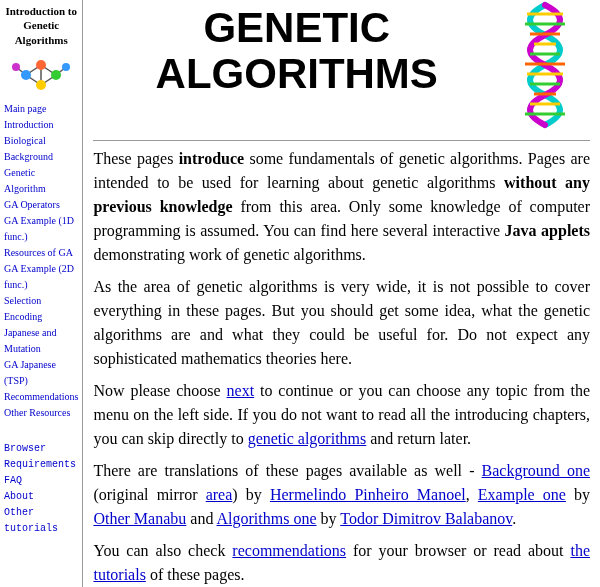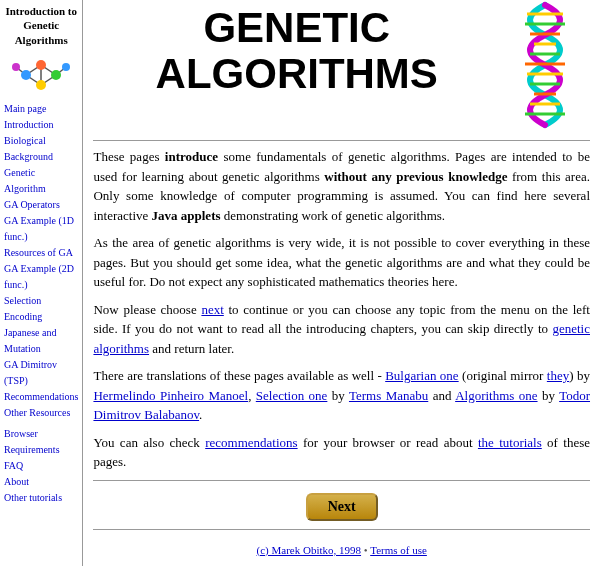--- a/index.html
+++ b/index.html
@@ -39,21 +39,22 @@
       font-size: 11.5px;
       line-height: 1.6;
     }
     .sidebar-nav a {
       display: block;
       color: #0000cc;
       text-decoration: none;
       font-size: 10px;
     }
     .sidebar-section {
-      margin-top: 5px;
+      margin-top: 20px;
+      font-family: Liberation Mono, monospace;
     }
 
     
     .main-content {
       vertical-align: top;
       padding: 0 10px 10px 10px;
     }
 
     
     .header-area {
@@ -78,21 +79,21 @@
       flex-shrink: 0;
     }
 
     .divider {
       border: none;
       border-top: 1px solid #999;
       margin: 6px 0;
     }
 
     .body-text {
-      font-size: 13px;
+      font-size: 16px;
       line-height: 1.5;
       text-align: justify;
     }
     .body-text p {
       margin-bottom: 8px;
     }
     .body-text b { font-weight: bold; }
 
     .next-btn-area {
       text-align: center;
@@ -161,21 +162,21 @@
         <a href="#">Introduction</a>
         <a href="#">Biological Background</a>
         <a href="#">Genetic Algorithm</a>
         <a href="#">GA Operators</a>
         <a href="#">GA Example (1D func.)</a>
         <a href="#">Resources of GA</a>
         <a href="#">GA Example (2D func.)</a>
         <a href="#">Selection</a>
         <a href="#">Encoding</a>
         <a href="#">Japanese and Mutation</a>
-        <a href="#">GA Dimitrov (TSP)</a>
+        <a href="#">GA Japanese (TSP)</a>
         <a href="#">Recommendations</a>
         <a href="#">Other Resources</a>
 
         <div class="sidebar-section">
           <a href="#">Browser Requirements</a>
           <a href="#">FAQ</a>
           <a href="#">About</a>
           <a href="#">Other tutorials</a>
         </div>
       </div>
@@ -219,21 +220,21 @@
         <p>
           These pages <b>introduce</b> some fundamentals of genetic algorithms. Pages are intended to be used for learning about genetic algorithms <b>without any previous knowledge</b> from this area. Only some knowledge of computer programming is assumed. You can find here several interactive <b>Java applets</b> demonstrating work of genetic algorithms.
         </p>
         <p>
           As the area of genetic algorithms is very wide, it is not possible to cover everything in these pages. But you should get some idea, what the genetic algorithms are and what they could be useful for. Do not expect any sophisticated mathematics theories here.
         </p>
         <p>
           Now please choose <a href="#">next</a> to continue or you can choose any topic from the menu on the left side. If you do not want to read all the introducing chapters, you can skip directly to <a href="#">genetic algorithms</a> and return later.
         </p>
         <p>
-          There are translations of these pages available as well - <a href="#">Bulgarian one</a> (original mirror <a href="#">they</a>) by <a href="#">Hermelindo Pinheiro Manoel</a>, <a href="#">Selection one</a> by <a href="#">Terms Manabu</a> and <a href="#">Algorithms one</a> by <a href="#">Todor Dimitrov Balabanov</a>.
+          There are translations of these pages available as well - <a href="#">Background one</a> (original mirror <a href="#">area</a>) by <a href="#">Hermelindo Pinheiro Manoel</a>, <a href="#">Example one</a> by <a href="#">Other Manabu</a> and <a href="#">Algorithms one</a> by <a href="#">Todor Dimitrov Balabanov</a>.
         </p>
         <p>
           You can also check <a href="#">recommendations</a> for your browser or read about <a href="#">the tutorials</a> of these pages.
         </p>
       </div>
 
       <hr class="divider">
 
       <div class="next-btn-area">
         <button class="next-btn">Next</button>

